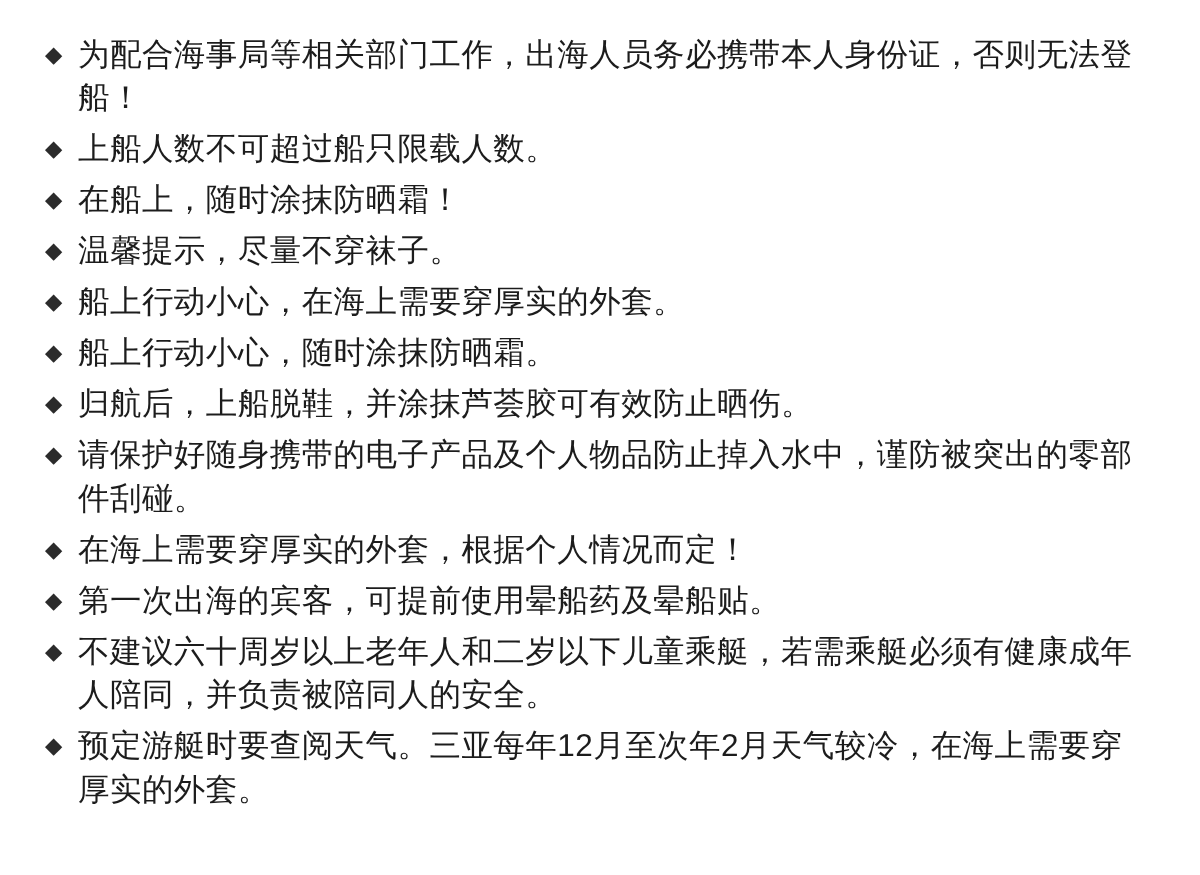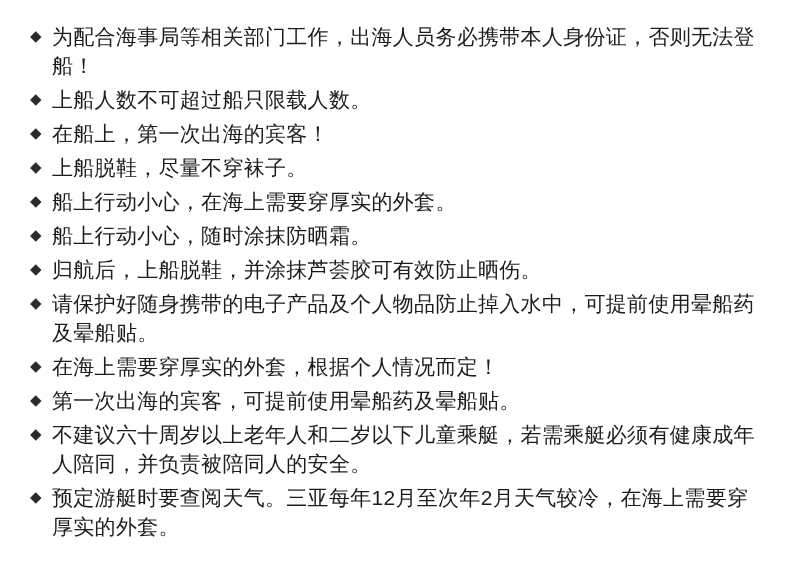--- a/index.html
+++ b/index.html
@@ -113,41 +113,41 @@
       <li class="item">
         <span class="bullet">◆</span>
         <span class="text">为配合海事局等相关部门工作，出海人员务必携带本人身份证，否则无法登船！</span>
       </li>
       <li class="item">
         <span class="bullet">◆</span>
         <span class="text">上船人数不可超过船只限载人数。</span>
       </li>
       <li class="item">
         <span class="bullet">◆</span>
-        <span class="text">在船上，第一次出海的宾客！</span>
+        <span class="text">在船上，随时涂抹防晒霜！</span>
       </li>
       <li class="item">
         <span class="bullet">◆</span>
-        <span class="text">上船脱鞋，尽量不穿袜子。</span>
+        <span class="text">温馨提示，尽量不穿袜子。</span>
       </li>
       <li class="item">
         <span class="bullet">◆</span>
         <span class="text">船上行动小心，在海上需要穿厚实的外套。</span>
       </li>
       <li class="item">
         <span class="bullet">◆</span>
         <span class="text">船上行动小心，随时涂抹防晒霜。</span>
       </li>
       <li class="item">
         <span class="bullet">◆</span>
         <span class="text">归航后，上船脱鞋，并涂抹芦荟胶可有效防止晒伤。</span>
       </li>
       <li class="item">
         <span class="bullet">◆</span>
-        <span class="text">请保护好随身携带的电子产品及个人物品防止掉入水中，可提前使用晕船药及晕船贴。</span>
+        <span class="text">请保护好随身携带的电子产品及个人物品防止掉入水中，谨防被突出的零部件刮碰。</span>
       </li>
       <li class="item">
         <span class="bullet">◆</span>
         <span class="text">在海上需要穿厚实的外套，根据个人情况而定！</span>
       </li>
       <li class="item">
         <span class="bullet">◆</span>
         <span class="text">第一次出海的宾客，可提前使用晕船药及晕船贴。</span>
       </li>
       <li class="item">

